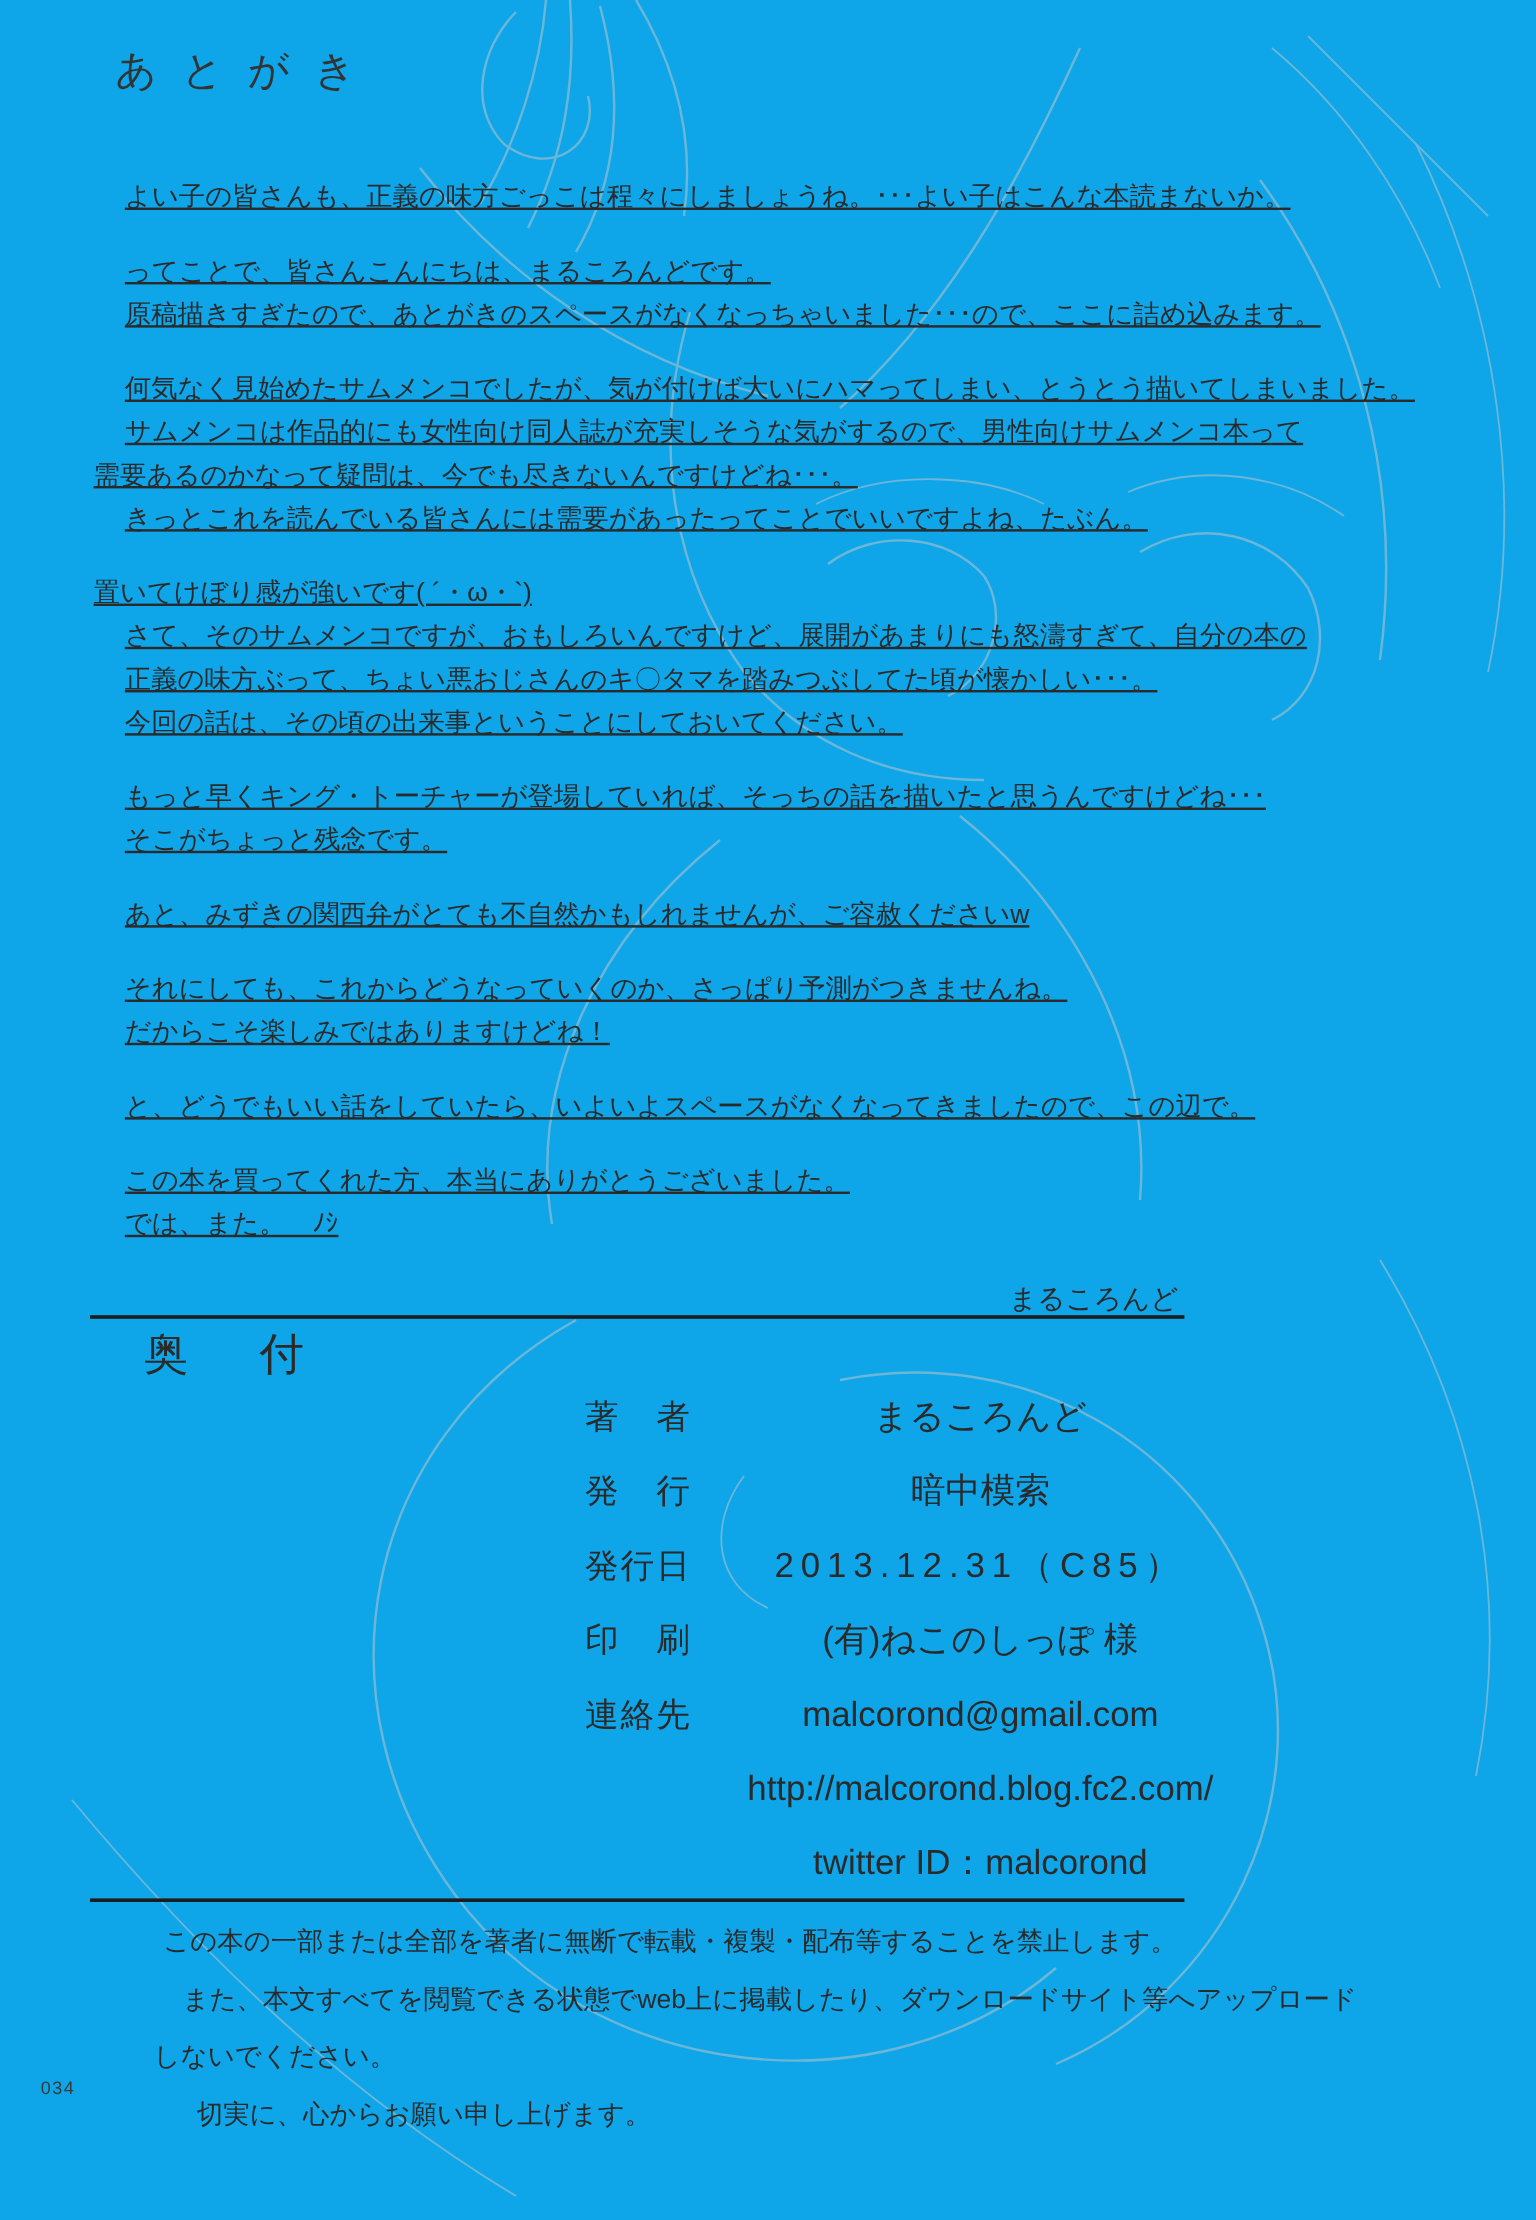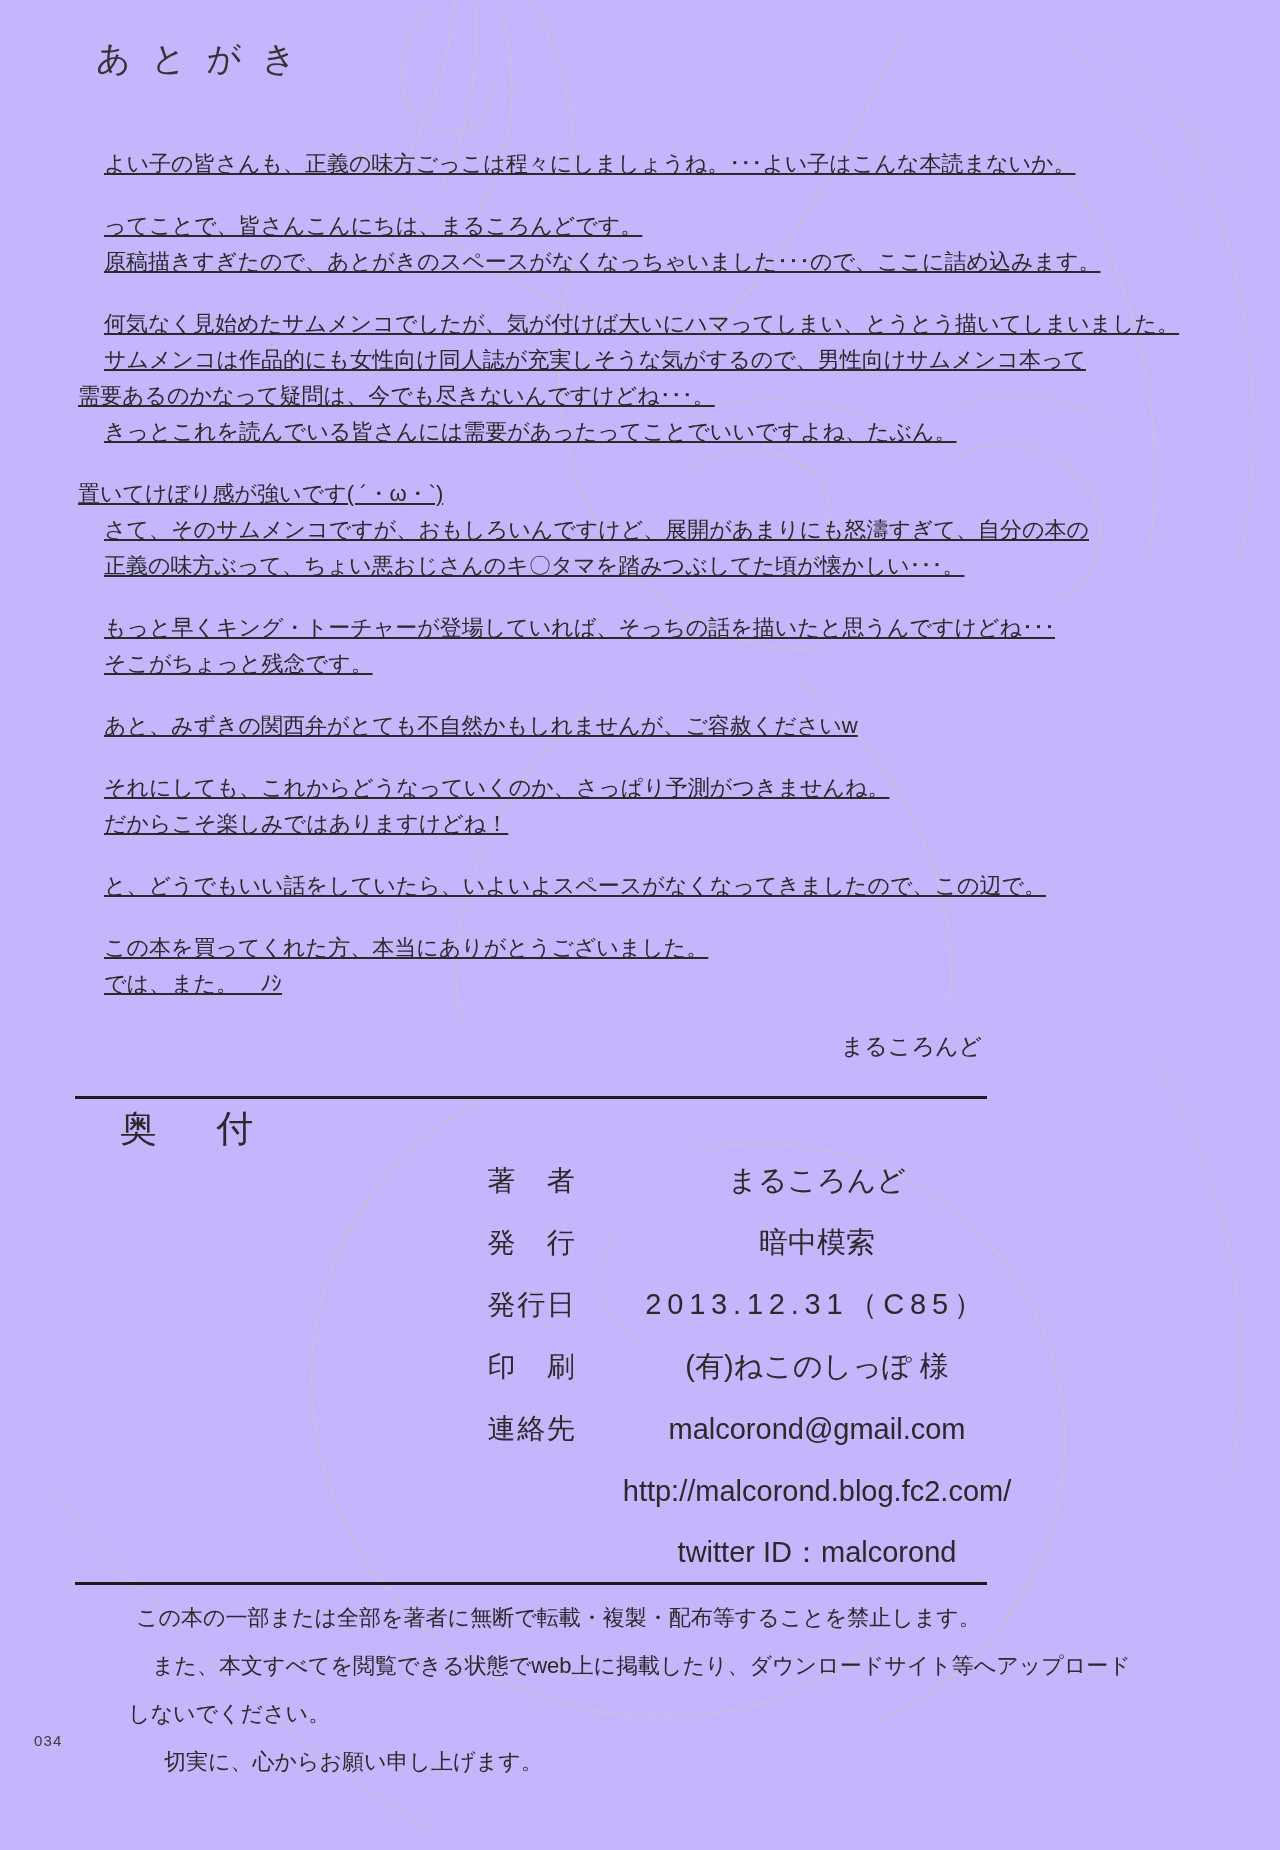--- a/index.html
+++ b/index.html
@@ -1,20 +1,20 @@
 <!DOCTYPE html>
 <html><head>
 <meta charset="utf-8">
 <style>
   * { margin:0; padding:0; box-sizing:border-box; }
   html,body { background:#888; }
   body { width:1280px; height:1850px; }
   .page {
     position:relative; width:1280px; height:1850px;
-    background:#c4b5fd; overflow:hidden;
+    background:#0ea5e9; overflow:hidden;
     font-family:"Liberation Sans","DejaVu Sans",sans-serif;
     color:#2a2a2a;
   }
   .sketch { position:absolute; left:0; top:0; width:1280px; height:1850px; pointer-events:none; }
 
   .afterword { position:absolute; left:78px; top:36px; width:908px; }
   .aw-title { font-size:34px; font-weight:400; letter-spacing:.6em; color:#333; margin-left:18px; }
   .aw-body { margin-top:64px; font-size:22px; line-height:36px; }
   .para { margin-bottom:26px;text-decoration:underline; }
   .line { padding-left:26px; white-space:nowrap; }
@@ -86,20 +86,21 @@
       <div class="para">
         <div class="line">何気なく見始めたサムメンコでしたが、気が付けば大いにハマってしまい、とうとう描いてしまいました。</div>
         <div class="line">サムメンコは作品的にも女性向け同人誌が充実しそうな気がするので、男性向けサムメンコ本って</div>
         <div class="line flush">需要あるのかなって疑問は、今でも尽きないんですけどね･･･。</div>
         <div class="line">きっとこれを読んでいる皆さんには需要があったってことでいいですよね、たぶん。</div>
       </div>
       <div class="para">
         <div class="line flush">置いてけぼり感が強いです( ´・ω・`)</div>
         <div class="line">さて、そのサムメンコですが、おもしろいんですけど、展開があまりにも怒濤すぎて、自分の本の</div>
         <div class="line">正義の味方ぶって、ちょい悪おじさんのキ〇タマを踏みつぶしてた頃が懐かしい･･･。</div>
+        <div class="line">今回の話は、その頃の出来事ということにしておいてください。</div>
       </div>
       <div class="para">
         <div class="line">もっと早くキング・トーチャーが登場していれば、そっちの話を描いたと思うんですけどね･･･</div>
         <div class="line">そこがちょっと残念です。</div>
       </div>
       <div class="para">
         <div class="line">あと、みずきの関西弁がとても不自然かもしれませんが、ご容赦くださいw</div>
       </div>
       <div class="para">
         <div class="line">それにしても、これからどうなっていくのか、さっぱり予測がつきませんね。</div>

